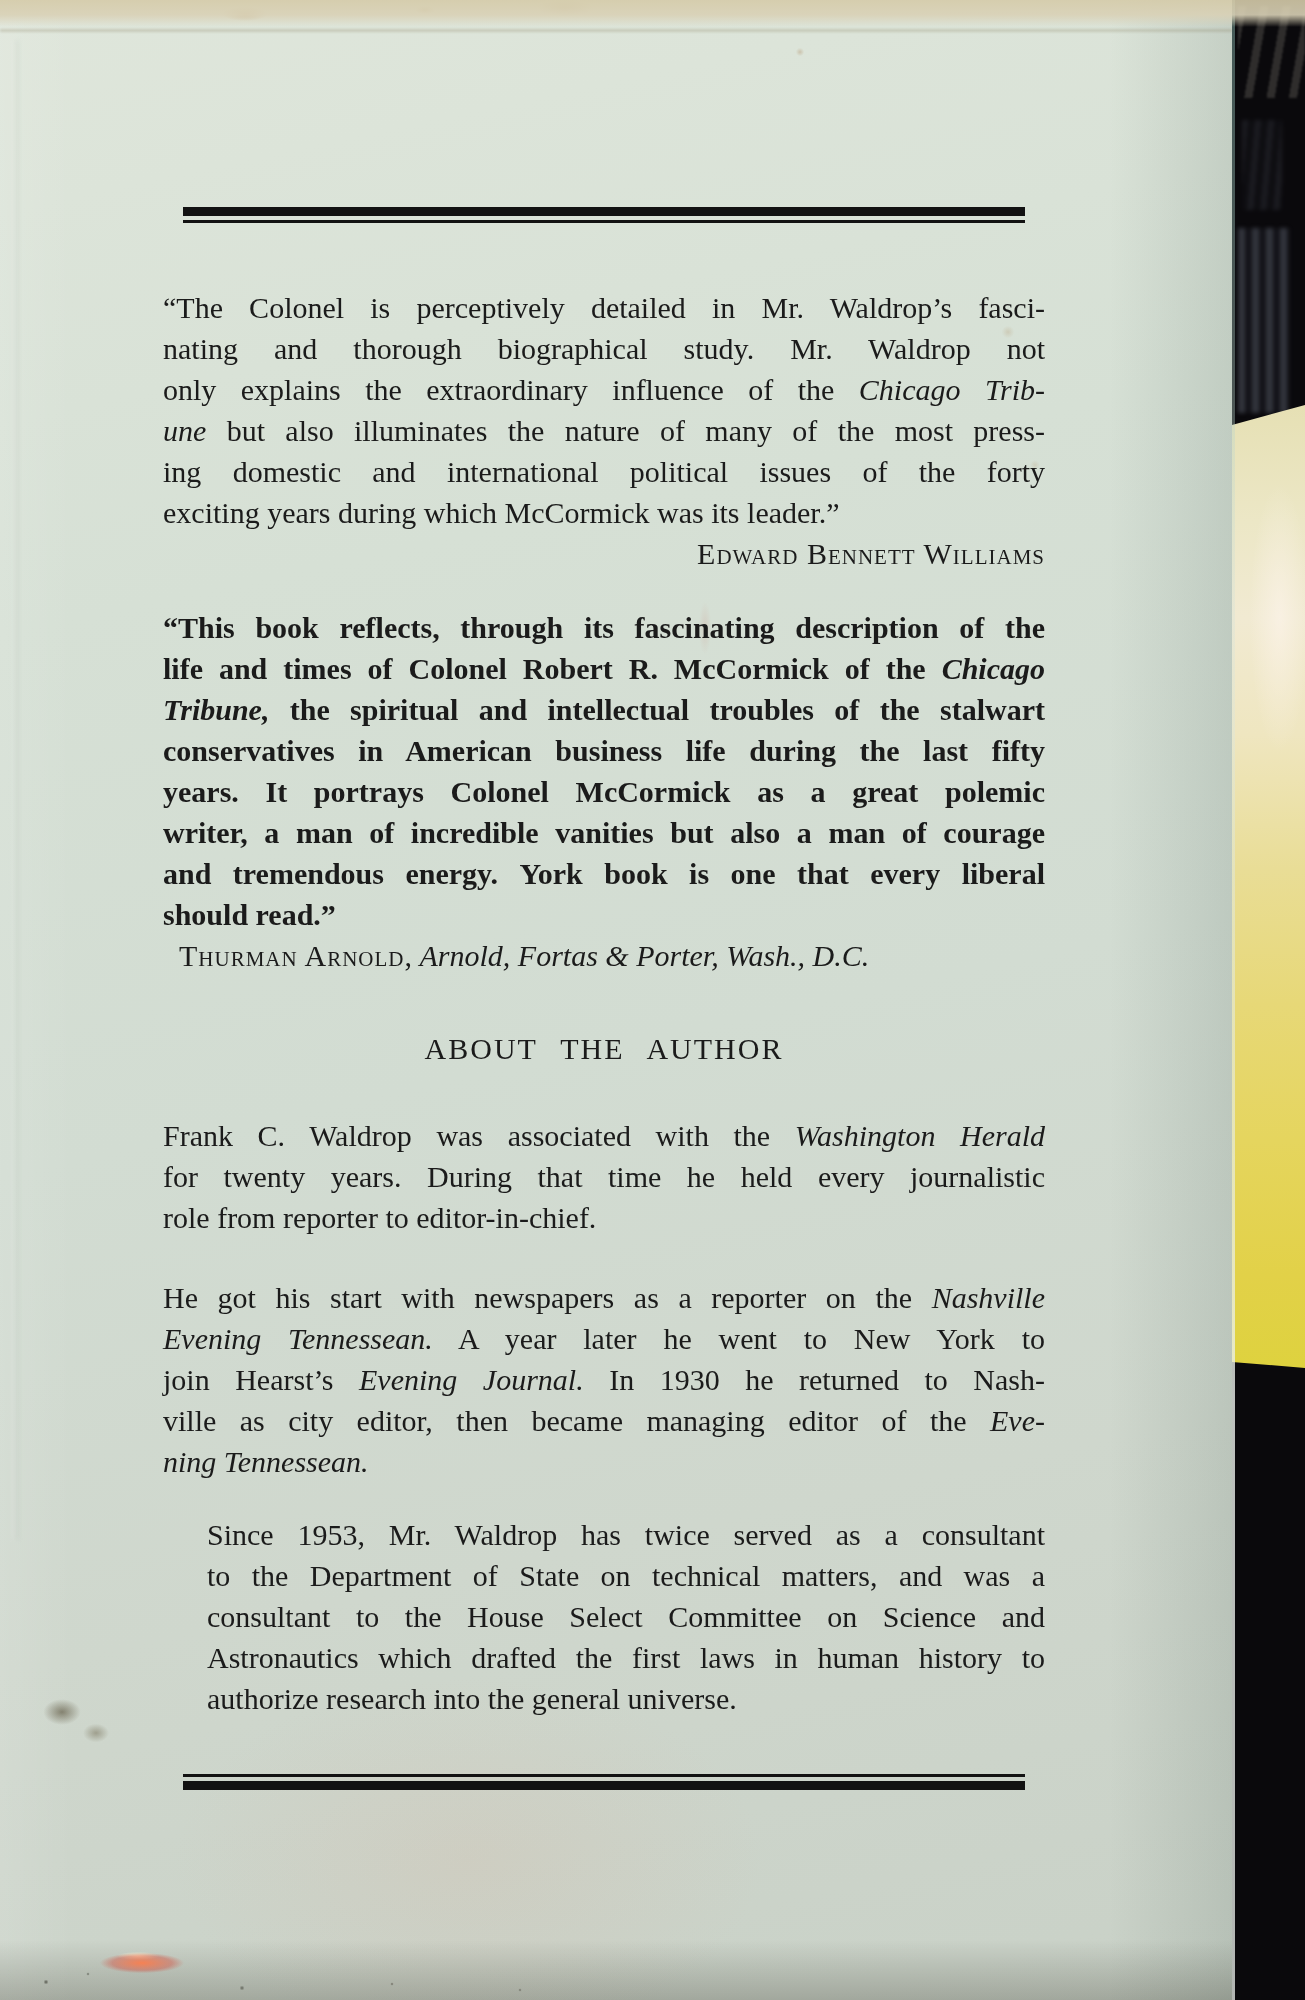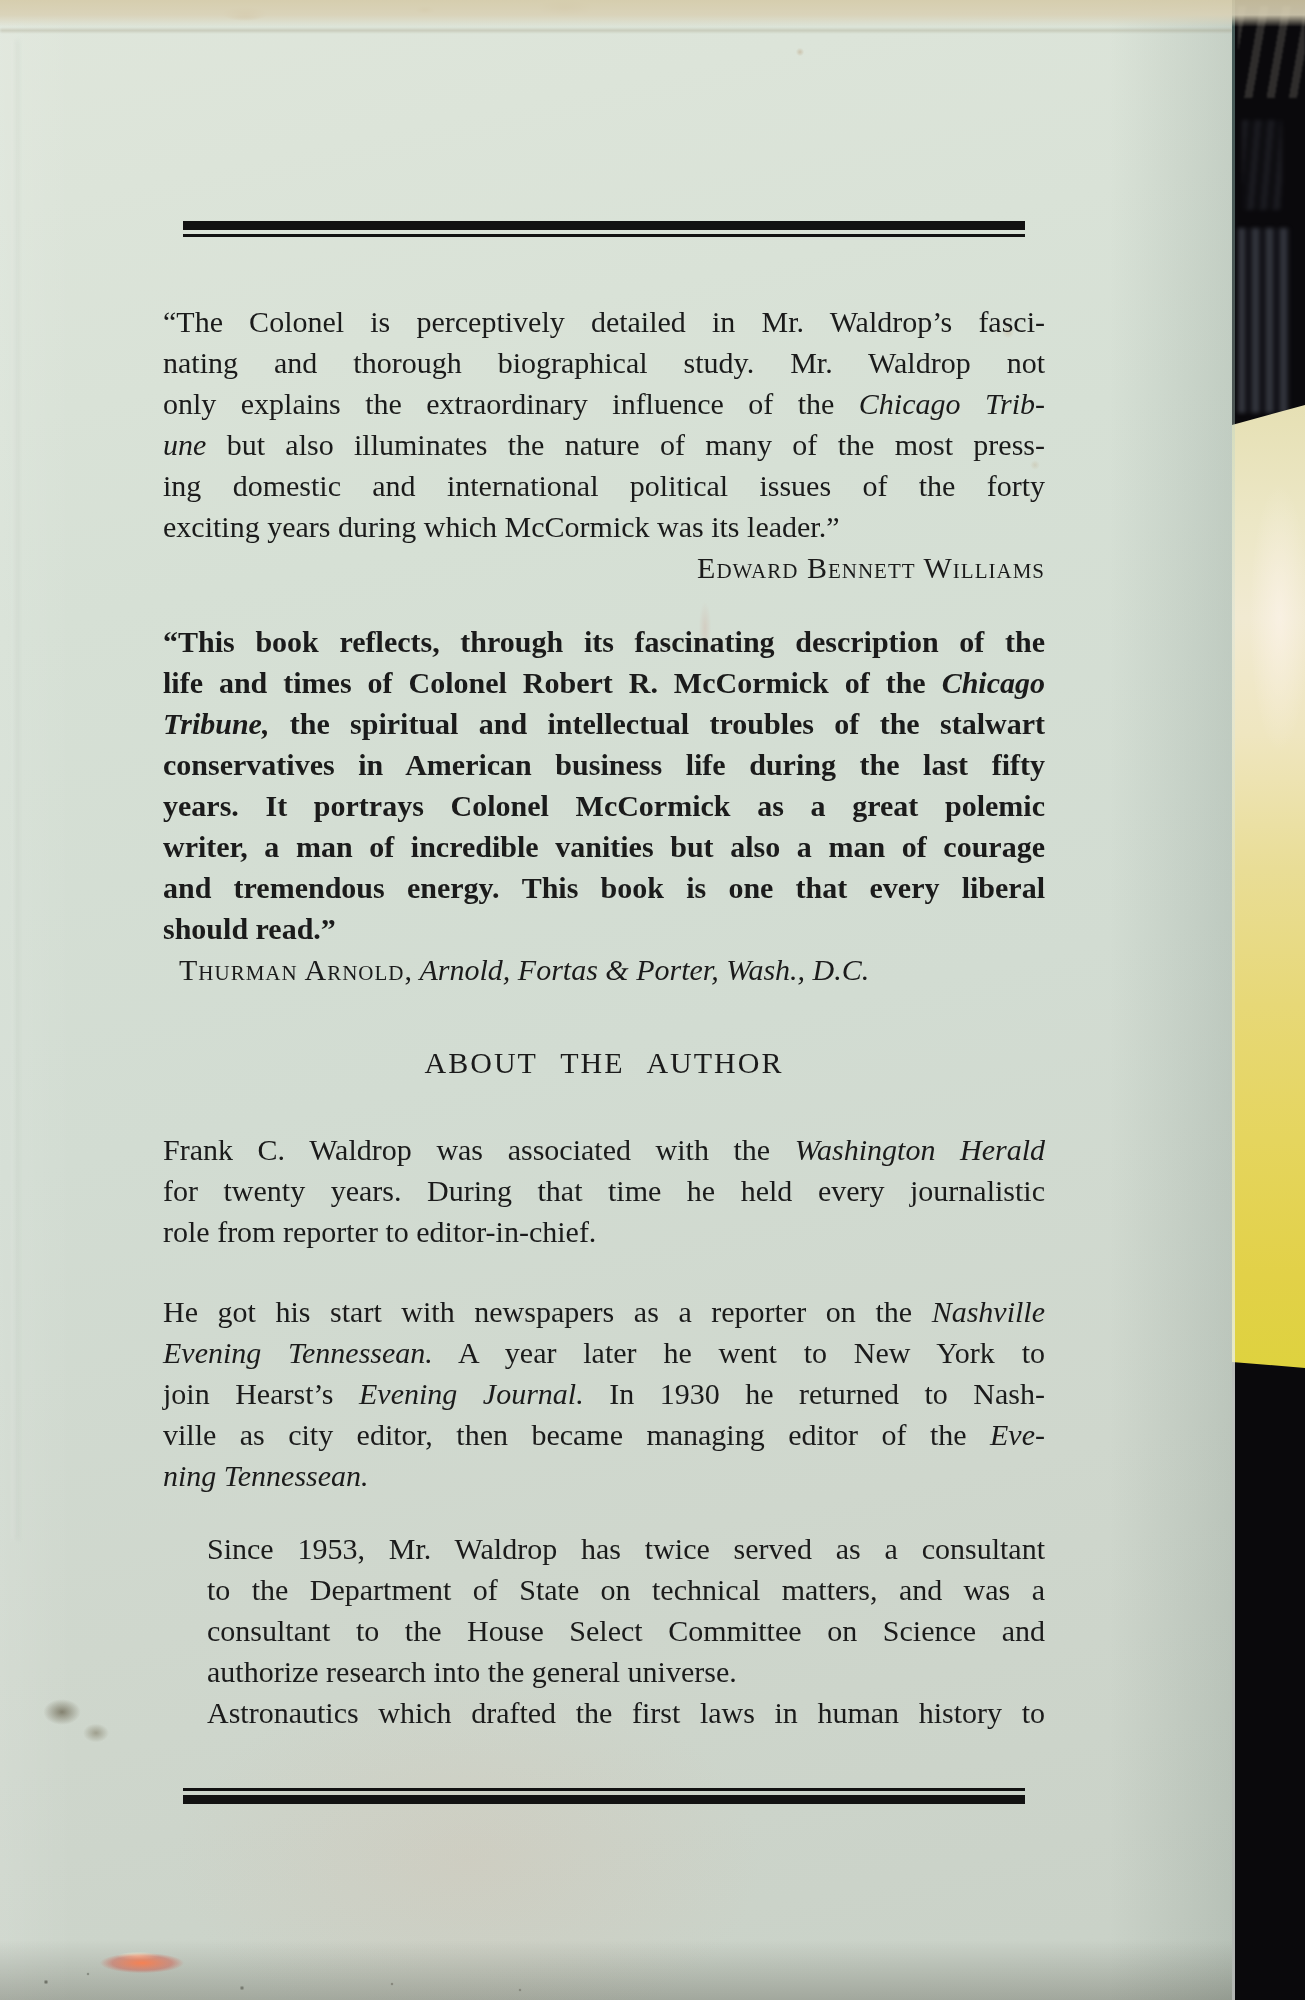--- a/index.html
+++ b/index.html
@@ -46,21 +46,21 @@
       radial-gradient(ellipse 30px 6px at 138px 1956px, rgba(255,242,205,.95), transparent 70%),
       radial-gradient(circle 3px at 46px 1982px, rgba(28,28,18,.6), transparent 85%),
       radial-gradient(circle 2px at 88px 1974px, rgba(28,28,18,.5), transparent 85%),
       radial-gradient(circle 3px at 242px 1988px, rgba(28,28,18,.5), transparent 85%),
       radial-gradient(circle 2px at 392px 1984px, rgba(40,35,25,.5), transparent 85%),
       radial-gradient(circle 2px at 520px 1990px, rgba(40,35,25,.45), transparent 85%),
       linear-gradient(0deg, rgba(58,58,46,.28), transparent 3%);
   }
   
   .textcol{
-    position:absolute;left:163px;top:14px;width:882px;
+    position:absolute;left:163px;top:0;width:882px;
     color:var(--text,#1b1b1b);
     font-size:30px;line-height:41px;
   }
   .rule{margin-left:20px;width:842px;}
   .rule .thick{height:9px;background:var(--rule,#121212);}
   .rule .thin{height:3px;background:var(--rule,#121212);}
   .rule .gap{height:4px;}
   .rule-top{margin-top:207px;}
   .rule-bottom{margin-top:55px;}
   .para .line{text-align:justify;text-align-last:justify;}
@@ -135,21 +135,21 @@
       </div>
     <div class="attr-right"><span class="sc">Edward Bennett Williams</span></div>
 
     <div class="para p2">
         <div class="line">“This book reflects, through its fascinating description of the</div>
         <div class="line">life and times of Colonel Robert R. McCormick of the <em>Chicago</em></div>
         <div class="line"><em>Tribune,</em> the spiritual and intellectual troubles of the stalwart</div>
         <div class="line">conservatives in American business life during the last fifty</div>
         <div class="line">years. It portrays Colonel McCormick as a great polemic</div>
         <div class="line">writer, a man of incredible vanities but also a man of courage</div>
-        <div class="line">and tremendous energy. <strong>This book is one that every liberal</strong></div>
+        <div class="line">and tremendous energy. <strong>York book is one that every liberal</strong></div>
         <div class="line last"><strong>should read.”</strong></div>
       </div>
     <div class="attr-indent"><span class="sc">Thurman Arnold</span>, <em>Arnold, Fortas &amp; Porter, Wash., D.C.</em></div>
 
     <div class="about-heading">ABOUT THE AUTHOR</div>
 
     <div class="para p3">
         <div class="line">Frank C. Waldrop was associated with the <em>Washington Herald</em></div>
         <div class="line">for twenty years. During that time he held every journalistic</div>
         <div class="line last">role from reporter to editor-in-chief.</div>
@@ -158,22 +158,22 @@
         <div class="line">He got his start with newspapers as a reporter on the <em>Nashville</em></div>
         <div class="line"><em>Evening Tennessean.</em> A year later he went to New York to</div>
         <div class="line">join Hearst’s <em>Evening Journal.</em> In 1930 he returned to Nash-</div>
         <div class="line">ville as city editor, then became managing editor of the <em>Eve-</em></div>
         <div class="line last"><em>ning Tennessean.</em></div>
       </div>
     <div class="para p5">
         <div class="line">Since 1953, Mr. Waldrop has twice served as a consultant</div>
         <div class="line">to the Department of State on technical matters, and was a</div>
         <div class="line">consultant to the House Select Committee on Science and</div>
+        <div class="line">Astronautics which drafted the first laws in human history to</div>
         <div class="line last">authorize research into the general universe.</div>
-        <div class="line">Astronautics which drafted the first laws in human history to</div>
       </div>
 
     <div class="rule rule-bottom">
       <div class="thin"></div>
       <div class="gap"></div>
       <div class="thick"></div>
     </div>
 
   </div>
 </div>

